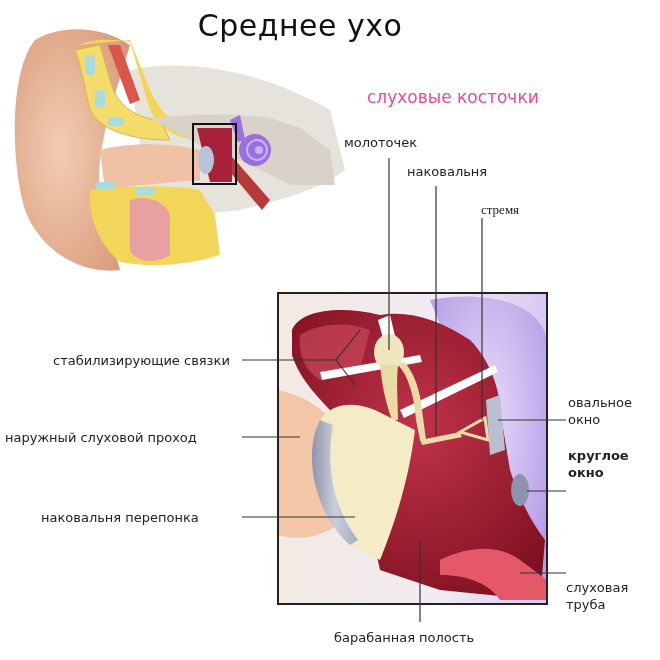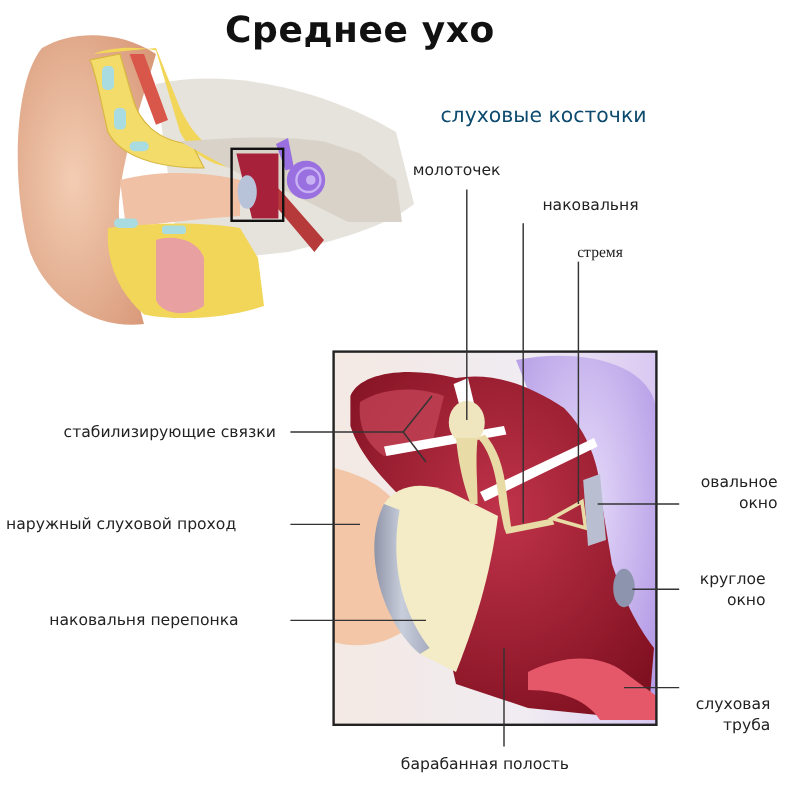--- a/index.html
+++ b/index.html
@@ -1,20 +1,20 @@
 <!DOCTYPE html>
 <html><head>
 <meta charset="utf-8">
 <style>
   html,body{margin:0;padding:0;background:#ffffff;}
   body{width:660px;height:660px;position:relative;overflow:hidden;font-family:"DejaVu Sans","Liberation Sans",sans-serif;color:#1a1a1a;}
-  .title{position:absolute;left:0;top:8px;width:600px;text-align:center;font-weight:bold;font-size:30px;letter-spacing:0.5px;color:#111;}
-  .subtitle{position:absolute;left:367px;top:87px;font-size:17px;color:#0c4a6e;}
+  .title{position:absolute;left:0;top:8px;width:600px;text-align:center;font-weight:normal;font-size:30px;letter-spacing:0.5px;color:#111;}
+  .subtitle{position:absolute;left:367px;top:87px;font-size:17px;color:#ec4899;}
   .lbl{position:absolute;font-size:13px;color:#222;white-space:nowrap;line-height:17px;}
-  .lbl.c{text-align:right;}
+  .lbl.c{text-align:left;}
   svg.art{position:absolute;left:0;top:0;}
 </style>
 </head>
 <body>
 
 <svg class="art" width="660" height="660" viewBox="0 0 660 660">
   <defs>
     <radialGradient id="skinG" cx="0.4" cy="0.5" r="0.7">
       <stop offset="0" stop-color="#f3cdb3"></stop>
       <stop offset="1" stop-color="#d99a7a"></stop>
@@ -132,32 +132,32 @@
     <line x1="527" y1="491" x2="566" y2="491"></line>
     <line x1="520" y1="573" x2="566" y2="573"></line>
     <line x1="420" y1="540" x2="420" y2="622"></line>
   </g>
 </svg>
 
 <div class="title">Среднее ухо</div>
 <div class="subtitle">слуховые косточки</div>
 
 <div class="lbl" style="left:344px;top:134px;">молоточек</div>
-<div class="lbl" style="left:407px;top:163px;margin-left:45px;">наковальня</div>
+<div class="lbl" style="left:407px;top:163px;">наковальня</div>
 <div class="lbl" style="left:481px;top:201px;font-family:Liberation Serif, serif;">стремя</div>
 
 <div class="lbl" style="left:25px;top:352px;margin-left:28px;">стабилизирующие связки</div>
 <div class="lbl" style="left:5px;top:429px;text-align:right;">наружный слуховой проход</div>
 <div class="lbl" style="left:41px;top:509px;">наковальня перепонка</div>
 
 <div class="lbl c" style="left:568px;top:394px;width:80px;">
   <div>овальное</div>
   <div>окно</div>
 </div>
-<div class="lbl c" style="left:568px;top:475px;width:70px;">
+<div class="lbl c" style="left:568px;top:447px;width:70px;font-weight:bold;">
   <div>круглое</div>
   <div>окно</div>
 </div>
 <div class="lbl c" style="left:566px;top:563px;width:76px;margin-top:16px;">
   <div>слуховая</div>
   <div>труба</div>
 </div>
 
 <div class="lbl" style="left:334px;top:629px;">барабанная полость</div>
 

